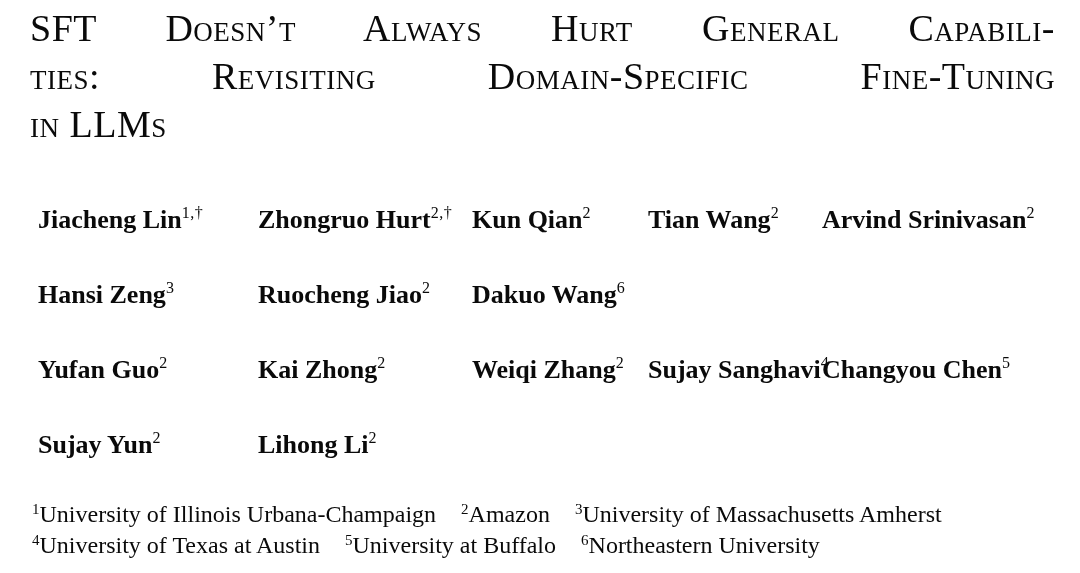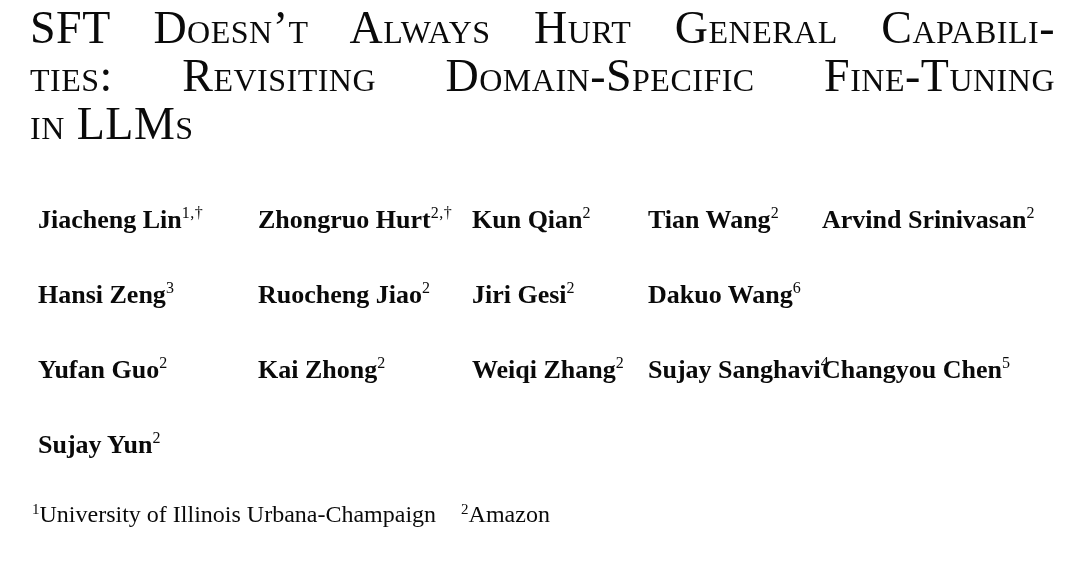--- a/index.html
+++ b/index.html
@@ -17,21 +17,21 @@
     -webkit-font-smoothing: antialiased;
   }
 
   
   .title {
     position: absolute;
     left: 30px;
     top: 4px;
     width: 1025px;
     margin: 0;
-    font-size: 46px;
+    font-size: 38px;
     line-height: 48px;
     font-weight: 500;
     font-variant: small-caps;
     letter-spacing: 0.5px;
     white-space: nowrap;
   }
   .tline { display: block; }
   .tline.justified {
     text-align: justify;
     text-align-last: justify;
@@ -109,35 +109,41 @@
       <div class="author-row">
         <span class="author"><span class="a-name">Jiacheng Lin</span><sup class="a-sup">1,†</sup></span>
         <span class="author"><span class="a-name">Zhongruo Hurt</span><sup class="a-sup">2,†</sup></span>
         <span class="author"><span class="a-name">Kun Qian</span><sup class="a-sup">2</sup></span>
         <span class="author"><span class="a-name">Tian Wang</span><sup class="a-sup">2</sup></span>
         <span class="author"><span class="a-name">Arvind Srinivasan</span><sup class="a-sup">2</sup></span>
       </div>
       <div class="author-row">
         <span class="author"><span class="a-name">Hansi Zeng</span><sup class="a-sup">3</sup></span>
         <span class="author"><span class="a-name">Ruocheng Jiao</span><sup class="a-sup">2</sup></span>
-        <span class="author"><span class="a-name">Jiri Gesi</span><sup class="a-sup">2</sup></span>
         <span class="author"><span class="a-name">Dakuo Wang</span><sup class="a-sup">6</sup></span>
       </div>
       <div class="author-row">
         <span class="author"><span class="a-name">Yufan Guo</span><sup class="a-sup">2</sup></span>
         <span class="author"><span class="a-name">Kai Zhong</span><sup class="a-sup">2</sup></span>
         <span class="author"><span class="a-name">Weiqi Zhang</span><sup class="a-sup">2</sup></span>
         <span class="author"><span class="a-name">Sujay Sanghavi</span><sup class="a-sup">4</sup></span>
         <span class="author"><span class="a-name">Changyou Chen</span><sup class="a-sup">5</sup></span>
       </div>
       <div class="author-row">
         <span class="author"><span class="a-name">Sujay Yun</span><sup class="a-sup">2</sup></span>
+        <span class="author"><span class="a-name">Lihong Li</span><sup class="a-sup">2</sup></span>
       </div>
     </div>
 
   <div class="affils" id="affils">
       <div class="affil-line">
         <span class="affil"><sup class="af-sup">1</sup><span class="af-text">University of Illinois Urbana-Champaign</span></span>
         <span class="affil"><sup class="af-sup">2</sup><span class="af-text">Amazon</span></span>
+        <span class="affil"><sup class="af-sup">3</sup><span class="af-text">University of Massachusetts Amherst</span></span>
+      </div>
+      <div class="affil-line">
+        <span class="affil"><sup class="af-sup">4</sup><span class="af-text">University of Texas at Austin</span></span>
+        <span class="affil"><sup class="af-sup">5</sup><span class="af-text">University at Buffalo</span></span>
+        <span class="affil"><sup class="af-sup">6</sup><span class="af-text">Northeastern University</span></span>
       </div>
     </div>
 
 </div>
 
 </body></html>

